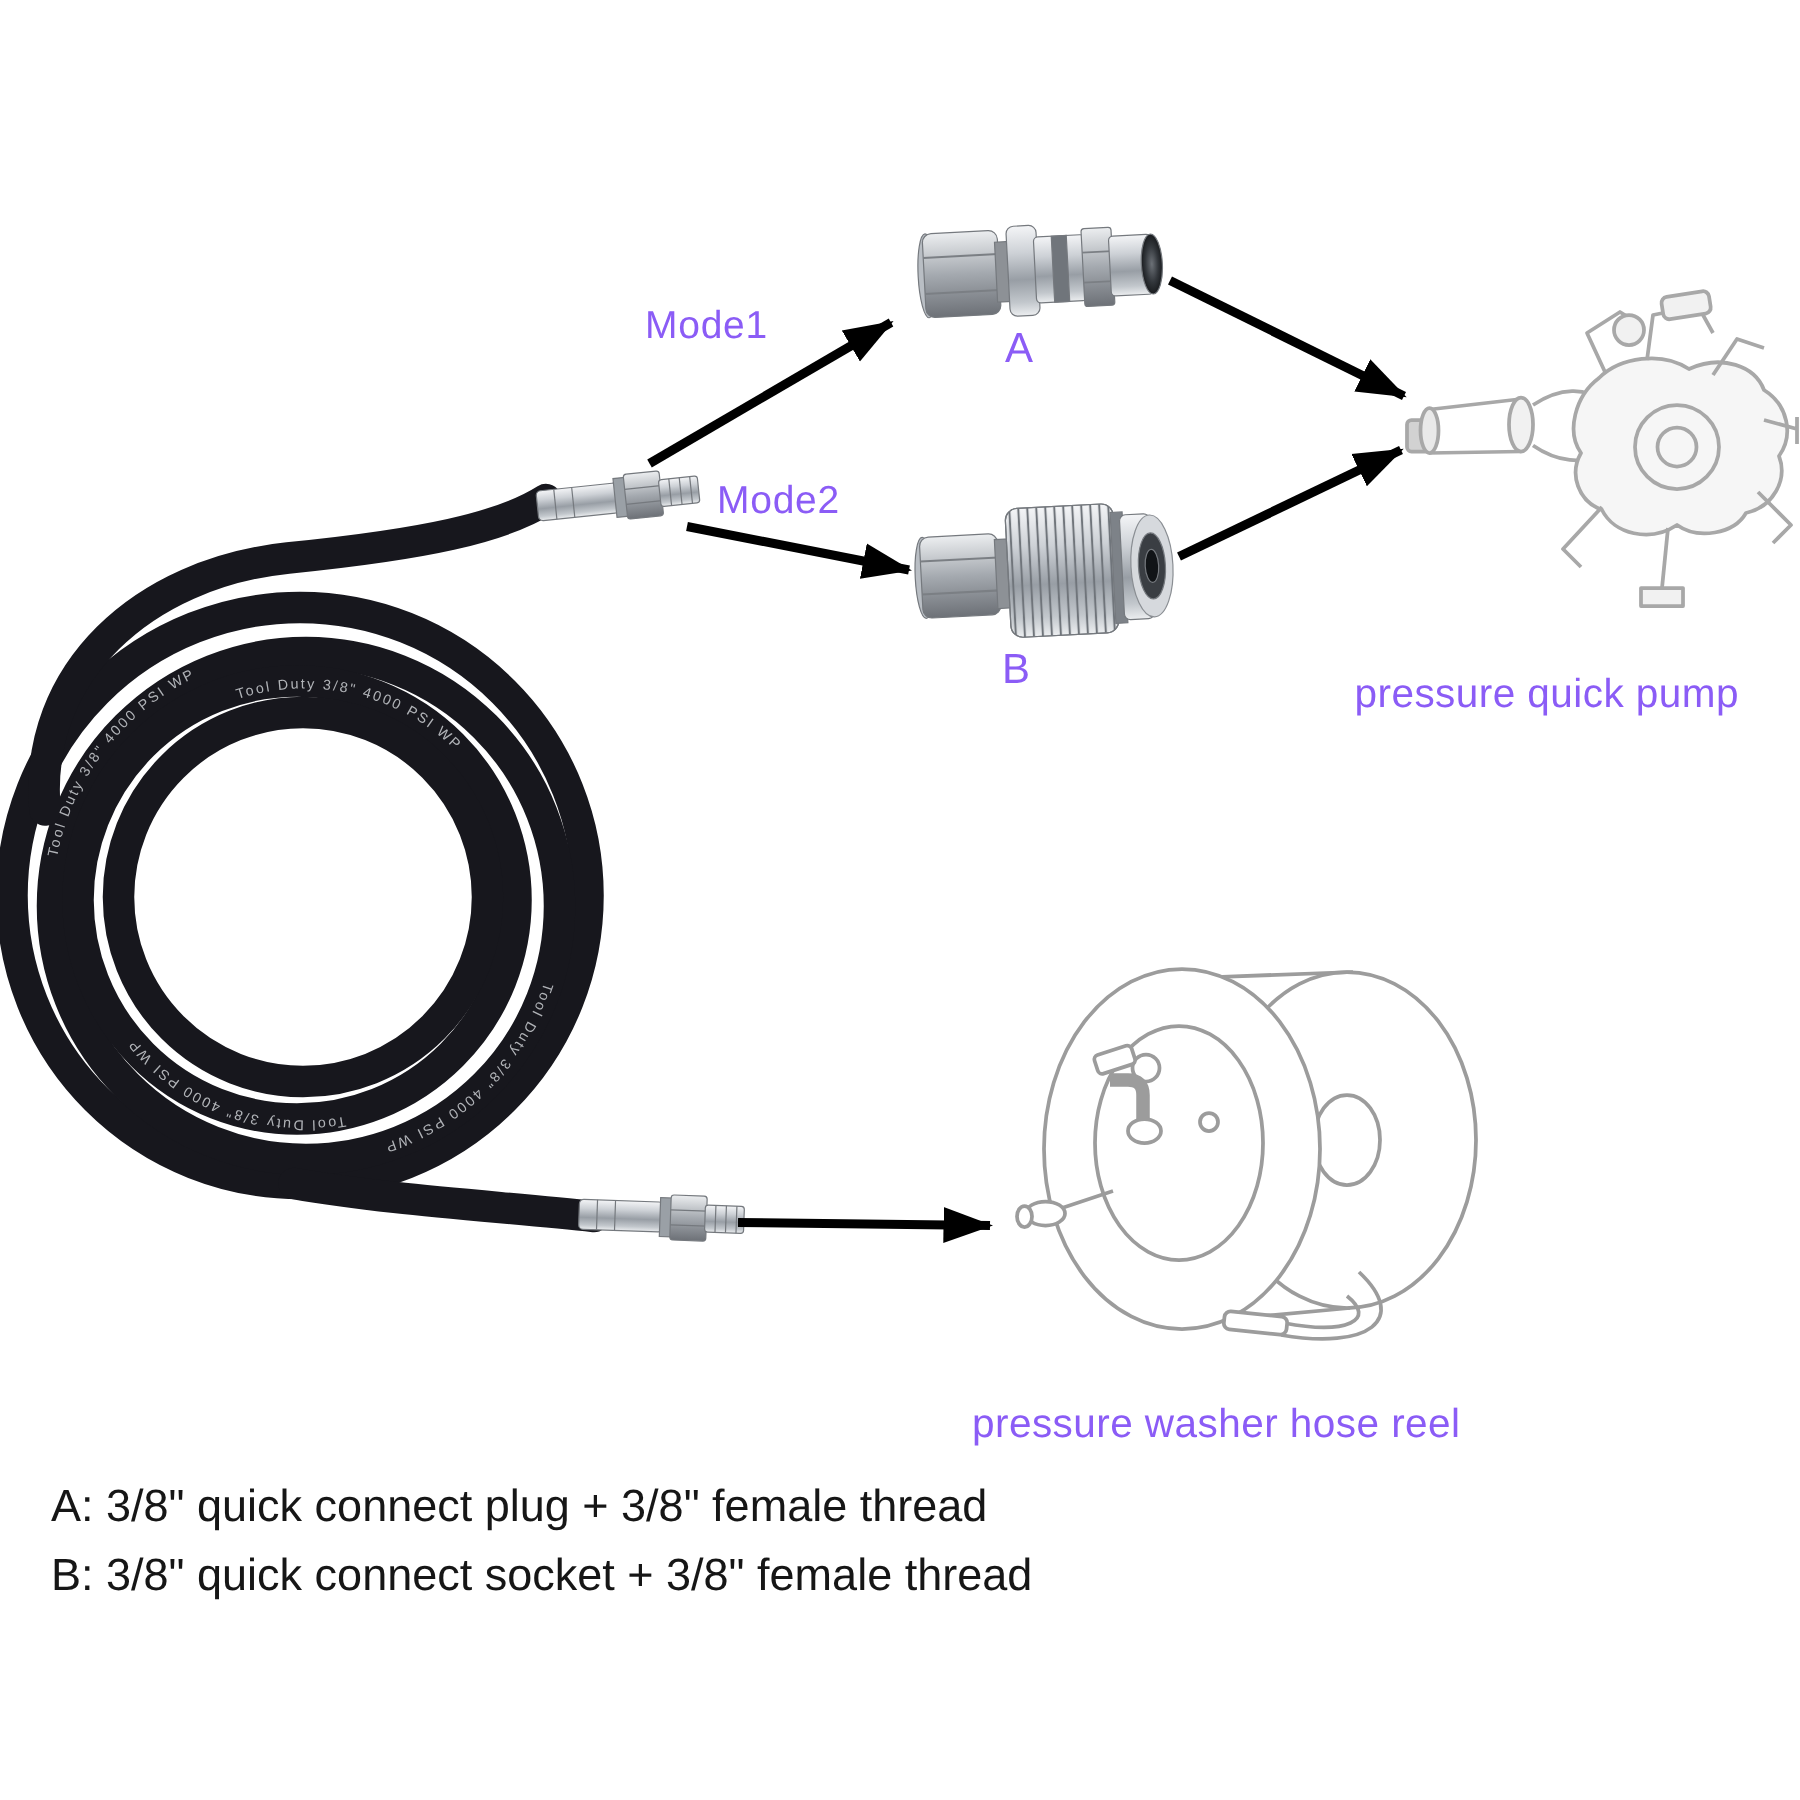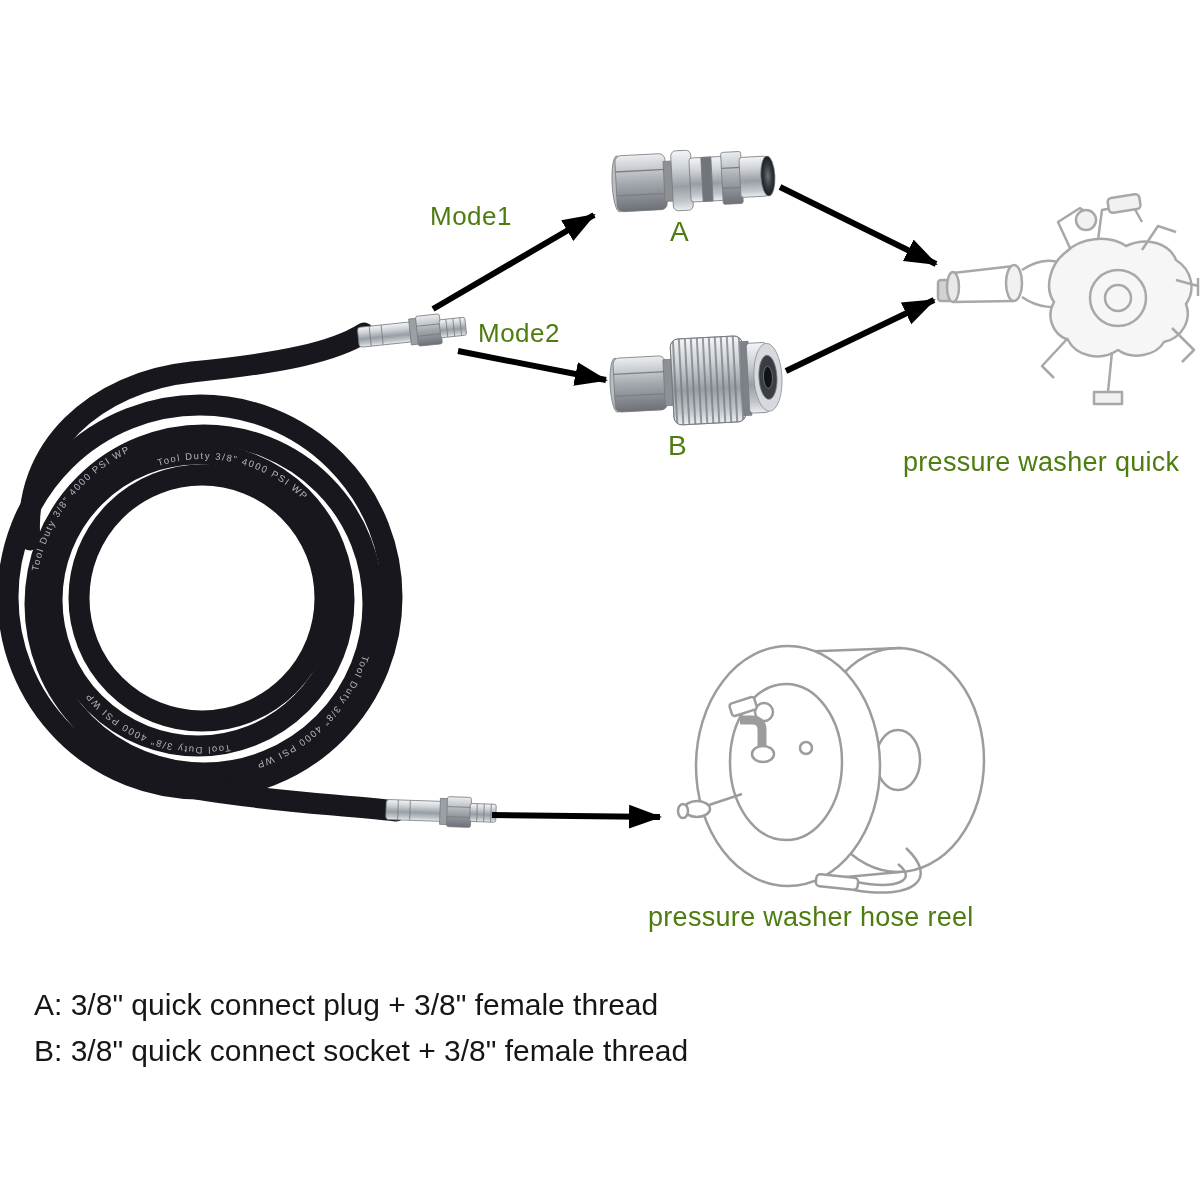--- a/index.html
+++ b/index.html
@@ -1,20 +1,20 @@
 <!DOCTYPE html>
 <html><head>
 <meta charset="utf-8">
 <style>
   * { margin: 0; padding: 0; box-sizing: border-box; }
   html, body { width: 1200px; height: 1200px; background: #ffffff; }
   body { font-family: "Liberation Sans", sans-serif; color: #1a1a1a; }
   .stage { position: relative; width: 1200px; height: 1200px; background: #ffffff; overflow: hidden; }
   .stage > svg { position: absolute; left: 0; top: 0; }
-  .label { position: absolute; white-space: nowrap; color: #4d7c0f; }
+  .label { position: absolute; white-space: nowrap; color: #8b5cf6; }
   .mode-label { font-size: 26px; letter-spacing: 0.5px; }
   .letter-label { font-size: 28px; }
   .caption-label { font-size: 27px; letter-spacing: 0.3px; }
   .legend { position: absolute; left: 34px; top: 982px; font-size: 30px; line-height: 46px; color: #161616; }
   .legend div { white-space: nowrap; }
 </style>
 </head>
 <body>
 
 <div class="stage">
@@ -166,21 +166,21 @@
       <line x1="780" y1="187" x2="936" y2="264" marker-end="url(#ah)"></line>
       <line x1="786" y1="371" x2="934" y2="300" marker-end="url(#ah)"></line>
       <line x1="492" y1="815" x2="660" y2="817" marker-end="url(#ah)"></line>
     </g>
   </svg>
 
   <div class="label mode-label" style="left:430px; top:201px;">Mode1</div>
   <div class="label mode-label" style="left:478px; top:318px;">Mode2</div>
   <div class="label letter-label" style="left:670px; top:216px;">A</div>
   <div class="label letter-label" style="left:668px; top:430px;">B</div>
-  <div class="label caption-label" style="left:903px; top:447px;">pressure washer quick</div>
-  <div class="label caption-label" style="left:648px; top:902px;">pressure washer hose reel</div>
+  <div class="label caption-label" style="left:903px; top:447px;">pressure quick pump</div>
+  <div class="label caption-label" style="left:648px; top:934px;">pressure washer hose reel</div>
 
   <div class="legend">
     <div>A: 3/8" quick connect plug + 3/8" female thread</div>
     <div>B: 3/8" quick connect socket + 3/8" female thread</div>
   </div>
 
 </div>
 
 </body></html>

